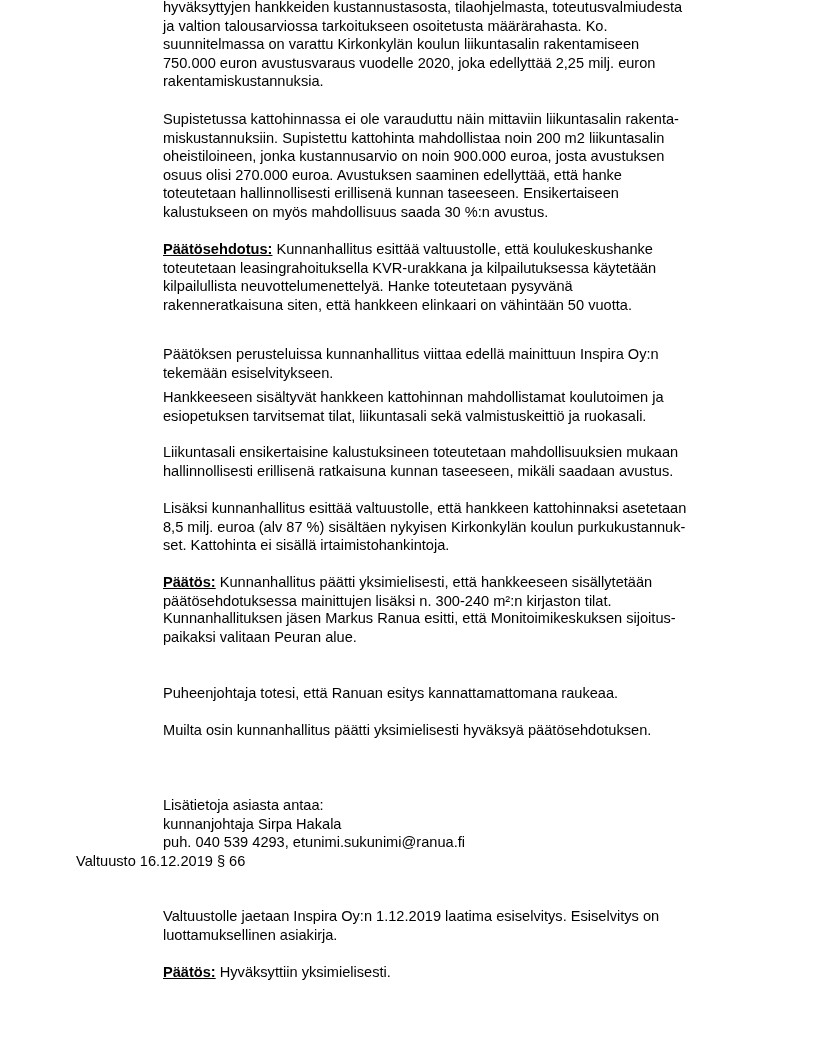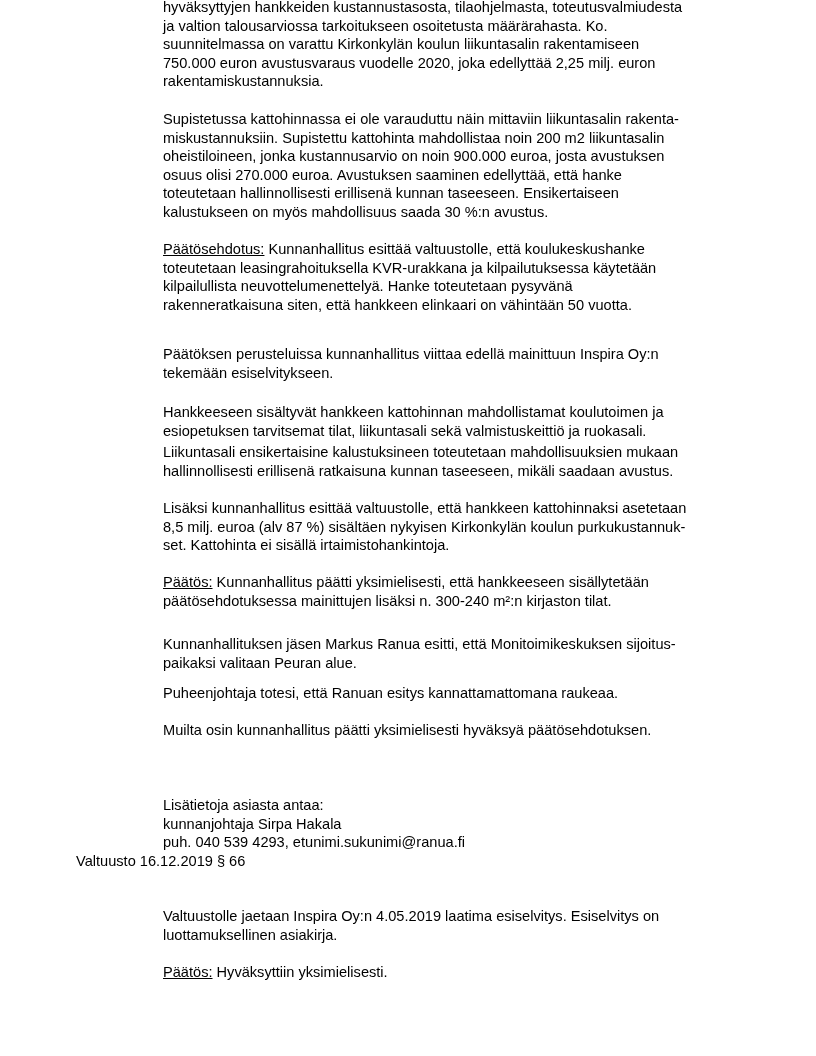--- a/index.html
+++ b/index.html
@@ -1,19 +1,19 @@
 <!DOCTYPE html>
 <html><head>
   <meta charset="utf-8">
   <style>
     html, body { margin: 0; padding: 0; background: #ffffff; }
     body { width: 816px; height: 1056px; position: relative; overflow: hidden;
       font-family: "Liberation Sans", sans-serif; font-size: 14.6px; color: #000; }
     .blk { position: absolute; left: 163px; width: 590px; line-height: 18.6px; margin: 0; white-space: pre-line; }
-    .lbl { font-weight: normal; text-decoration: underline; }
+    .lbl { font-weight: bold; text-decoration: underline; }
     .sec { position: absolute; left: 76px; top: 852px; line-height: 18.6px; text-align: right; }
   </style>
 </head>
 <body>
 
 <p class="blk" style="top:-2px"><span>hyväksyttyjen hankkeiden kustannustasosta, tilaohjelmasta, toteutusvalmiudesta
 ja valtion talousarviossa tarkoitukseen osoitetusta määrärahasta. Ko.
 suunnitelmassa on varattu Kirkonkylän koulun liikuntasalin rakentamiseen
 750.000 euron avustusvaraus vuodelle 2020, joka edellyttää 2,25 milj. euron
 rakentamiskustannuksia.</span></p>
@@ -22,34 +22,34 @@
 oheistiloineen, jonka kustannusarvio on noin 900.000 euroa, josta avustuksen
 osuus olisi 270.000 euroa. Avustuksen saaminen edellyttää, että hanke
 toteutetaan hallinnollisesti erillisenä kunnan taseeseen. Ensikertaiseen
 kalustukseen on myös mahdollisuus saada 30 %:n avustus.</span></p>
 <p class="blk" style="top:240px"><span class="lbl">Päätösehdotus:</span><span> Kunnanhallitus esittää valtuustolle, että koulukeskushanke
 toteutetaan leasingrahoituksella KVR-urakkana ja kilpailutuksessa käytetään
 kilpailullista neuvottelumenettelyä. Hanke toteutetaan pysyvänä
 rakenneratkaisuna siten, että hankkeen elinkaari on vähintään 50 vuotta.</span></p>
 <p class="blk" style="top:345px"><span>Päätöksen perusteluissa kunnanhallitus viittaa edellä mainittuun Inspira Oy:n
 tekemään esiselvitykseen.</span></p>
-<p class="blk" style="top:403px"><span>Hankkeeseen sisältyvät hankkeen kattohinnan mahdollistamat koulutoimen ja
+<p class="blk" style="top:388px"><span>Hankkeeseen sisältyvät hankkeen kattohinnan mahdollistamat koulutoimen ja
 esiopetuksen tarvitsemat tilat, liikuntasali sekä valmistuskeittiö ja ruokasali.</span></p>
 <p class="blk" style="top:443px"><span>Liikuntasali ensikertaisine kalustuksineen toteutetaan mahdollisuuksien mukaan
 hallinnollisesti erillisenä ratkaisuna kunnan taseeseen, mikäli saadaan avustus.</span></p>
 <p class="blk" style="top:499px"><span>Lisäksi kunnanhallitus esittää valtuustolle, että hankkeen kattohinnaksi asetetaan
 8,5 milj. euroa (alv 87 %) sisältäen nykyisen Kirkonkylän koulun purkukustannuk-
 set. Kattohinta ei sisällä irtaimistohankintoja.</span></p>
 <p class="blk" style="top:573px"><span class="lbl">Päätös:</span><span> Kunnanhallitus päätti yksimielisesti, että hankkeeseen sisällytetään
 päätösehdotuksessa mainittujen lisäksi n. 300-240 m²:n kirjaston tilat.</span></p>
-<p class="blk" style="top:635px"><span>Kunnanhallituksen jäsen Markus Ranua esitti, että Monitoimikeskuksen sijoitus-
+<p class="blk" style="top:609px"><span>Kunnanhallituksen jäsen Markus Ranua esitti, että Monitoimikeskuksen sijoitus-
 paikaksi valitaan Peuran alue.</span></p>
 <p class="blk" style="top:684px"><span>Puheenjohtaja totesi, että Ranuan esitys kannattamattomana raukeaa.</span></p>
 <p class="blk" style="top:721px"><span>Muilta osin kunnanhallitus päätti yksimielisesti hyväksyä päätösehdotuksen.</span></p>
 <p class="blk" style="top:796px"><span>Lisätietoja asiasta antaa:
 kunnanjohtaja Sirpa Hakala
 puh. 040 539 4293, etunimi.sukunimi@ranua.fi</span></p>
 
 <div class="sec">Valtuusto 16.12.2019 § 66</div>
 
-<p class="blk" style="top:907px"><span>Valtuustolle jaetaan Inspira Oy:n 4.05.2019 laatima esiselvitys. Esiselvitys on
+<p class="blk" style="top:907px"><span>Valtuustolle jaetaan Inspira Oy:n 1.12.2019 laatima esiselvitys. Esiselvitys on
 luottamuksellinen asiakirja.</span></p>
 <p class="blk" style="top:963px"><span class="lbl">Päätös:</span><span> Hyväksyttiin yksimielisesti.</span></p>
 
 </body></html>

